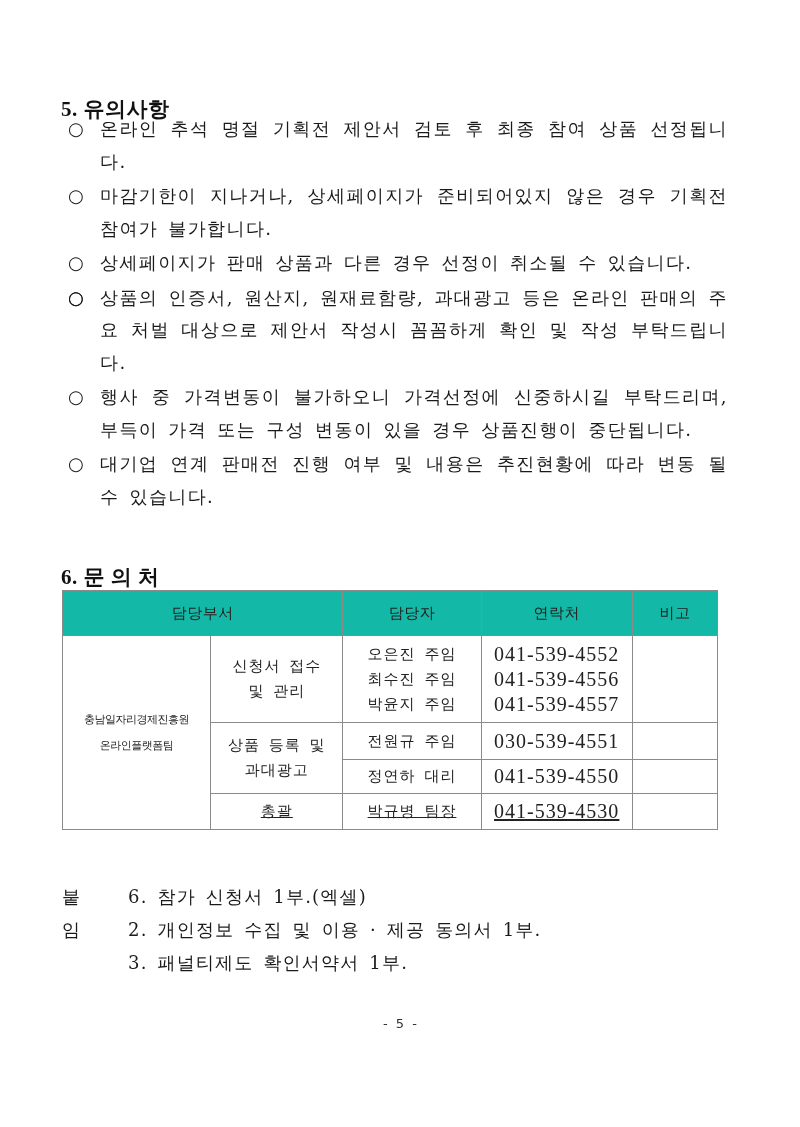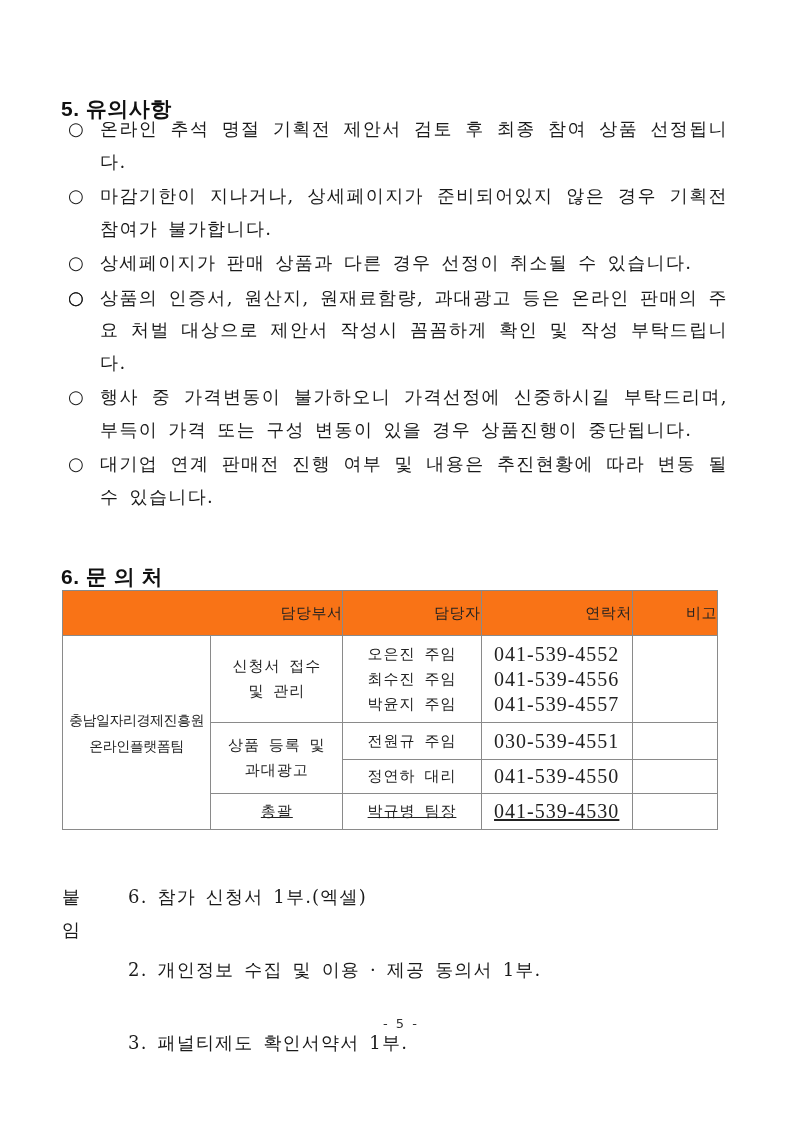--- a/index.html
+++ b/index.html
@@ -11,21 +11,21 @@
       width: 800px;
       height: 1127px;
       position: relative;
       overflow: hidden;
       font-family: "DejaVu Serif", "Liberation Serif", serif;
       color: #1a1a1a;
     }
     .heading {
       position: absolute;
       left: 61px;
-      font-family: Liberation Sans, sans-serif;
+      font-family: Liberation Serif, serif;
       font-weight: bold;
       font-size: 21px;
       letter-spacing: 0.5px;
       color: #111;
     }
     #h5 { top: 78px; }
     #h6 { top: 546px; }
 
     .notes {
       position: absolute;
@@ -67,32 +67,31 @@
       border: 1.5px solid #8a8a8a;
       text-align: center;
       vertical-align: middle;
       padding: 0;
       font-weight: normal;
       letter-spacing: 1px;
       word-spacing: 3px;
       color: #222;
     }
     table.contacts th {
-      background: #f97316;
+      background: #14b8a6;
       height: 44px;
       letter-spacing: 0.5px;
-      text-align: right;
     }
     .col-dept { width: 148px; }
     .col-role { width: 132px; }
     .col-person { width: 138px; }
     .col-phone { width: 151px; }
     .col-note { width: 85px; }
     .multiline span { display: block; line-height: 25px; }
-    .org span { display: block; line-height: 26px; font-size: 14px; letter-spacing: -0.5px; }
+    .org span { display: block; line-height: 26px; font-size: 11px; letter-spacing: -0.5px; }
     .phone { font-family: "Liberation Serif", "DejaVu Serif", serif; font-size: 20px; letter-spacing: 0.3px; }
     tr.r1 td { height: 86px; }
     tr.r2 td { height: 36px; }
     tr.r3 td { height: 33px; }
     tr.r4 td { height: 35px; text-decoration: underline; }
 
     .attach {
       position: absolute;
       left: 62px;
       top: 880px;
@@ -111,21 +110,21 @@
     .attach-list {
       margin: 0;
       padding: 0;
       list-style: none;
       position: absolute;
       left: 66px;
       top: 0;
       width: 560px;
     }
     .attach-list li { white-space: nowrap; }
-    .attach-list li.indented { padding-left: 0px; margin-top: 40px; }
+    .attach-list li.indented { padding-left: 0px; }
 
     .page-number {
       position: absolute;
       top: 1016px;
       left: 0;
       width: 800px;
       text-align: center;
       font-family: "DejaVu Sans", sans-serif;
       font-size: 13px;
       color: #333;

